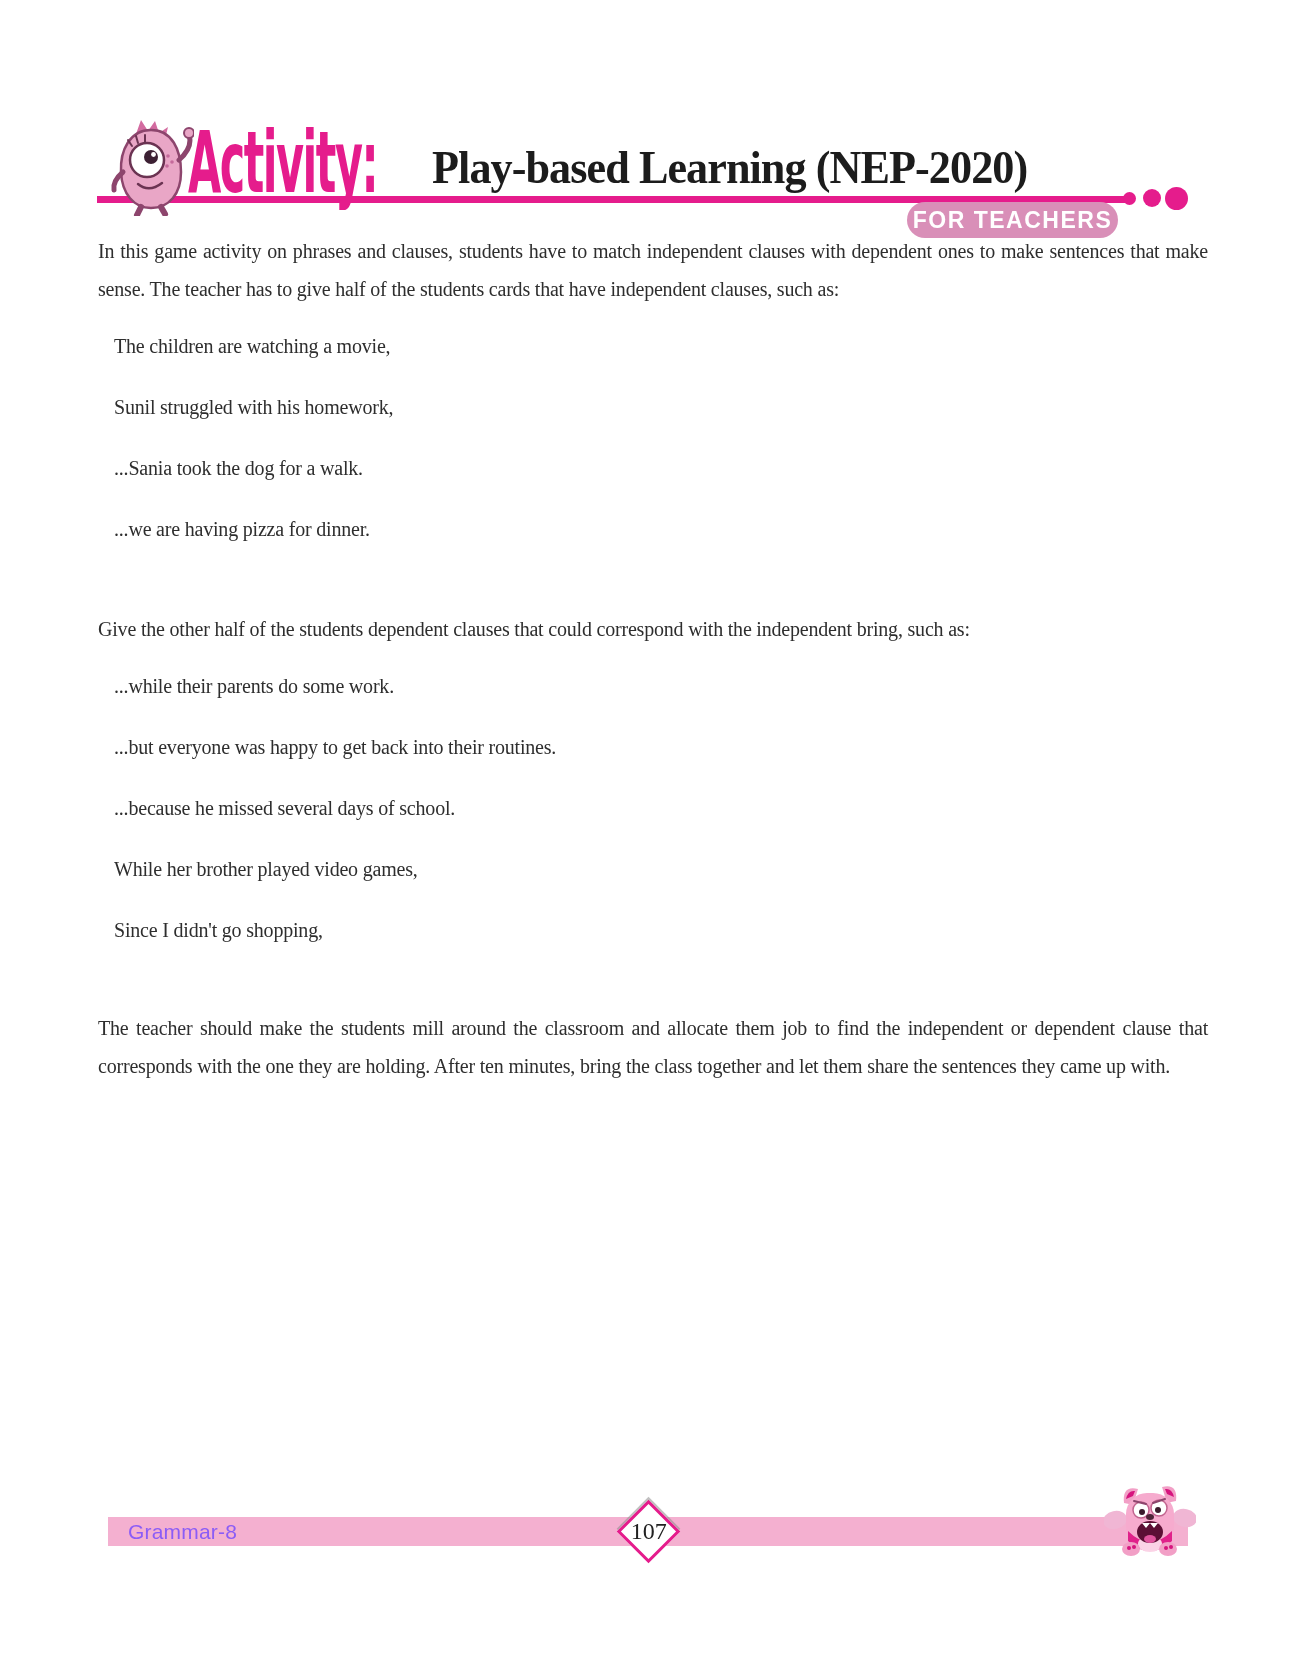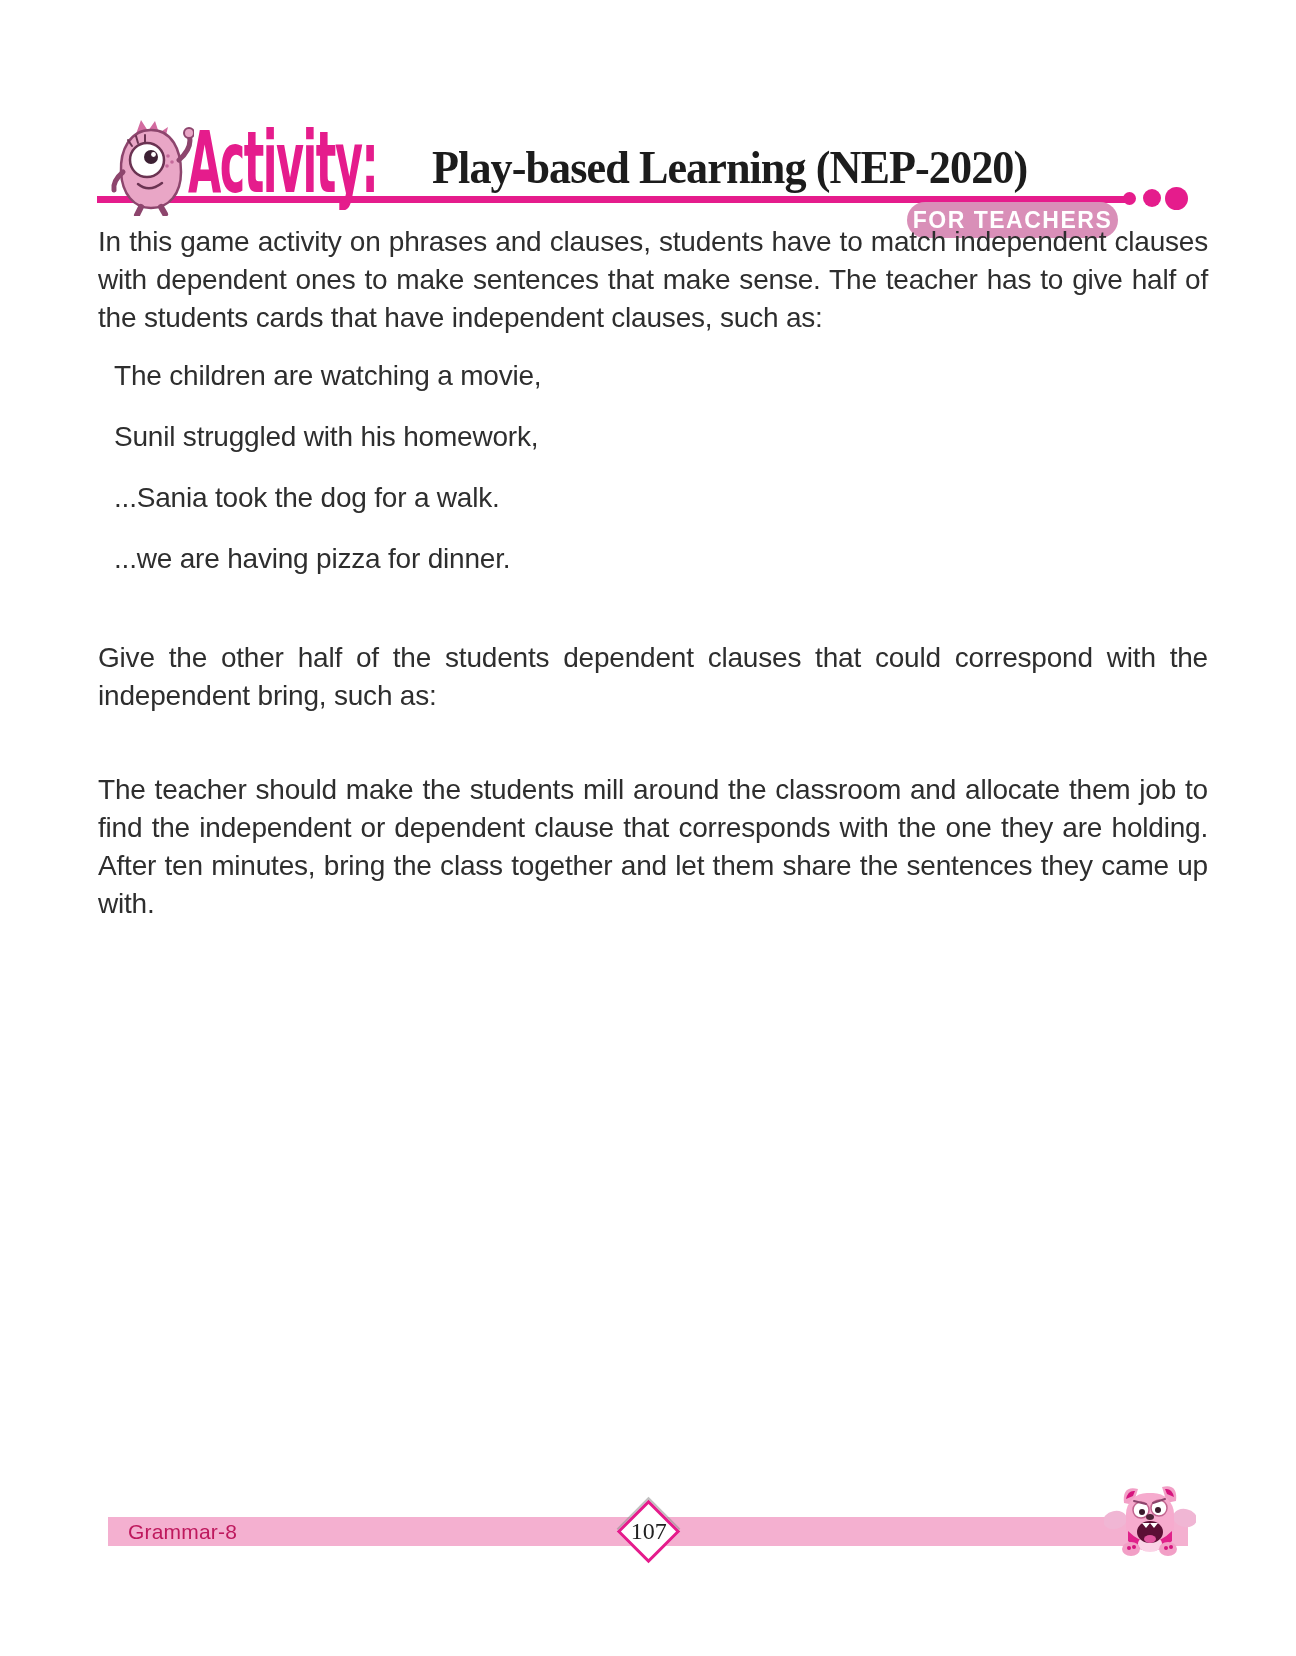--- a/index.html
+++ b/index.html
@@ -47,40 +47,40 @@
   .teachers-badge{
     position:absolute;left:907px;top:202px;width:211px;height:36px;
     background:var(--badge-pink);border-radius:18px;
     color:#ffffff;font-weight:700;font-size:23px;letter-spacing:1.5px;
     display:flex;align-items:center;justify-content:center;
     white-space:nowrap;
   }
 
   
   .content{
-    position:absolute;left:98px;top:223px;width:1110px;
-    color:var(--ink);font-size:28px;letter-spacing:-0.2px;
+    position:absolute;left:98px;top:232px;width:1110px;
+    color:var(--ink);font-size:20px;letter-spacing:-0.2px;font-family:Liberation Serif, serif;
   }
   .para{
     margin:0;line-height:38px;
     text-align:justify;text-align-last:left;
   }
   .clause-list{margin:8px 0 0 0;}
   .clause-list p{margin:16px;line-height:45px;text-align:left;}
   .gap-md{margin-top:58px;}
   .gap-lg{margin-top:56px;}
 
   
   .footer-bar{
     position:absolute;left:108px;top:1517px;width:1080px;height:29px;
     background:var(--bar-pink);
   }
   .footer-book{
     position:absolute;left:128px;top:1517px;height:29px;line-height:29px;
-    font-size:21px;color:#be185d;letter-spacing:0.2px;
+    font-size:21px;color:#8b5cf6;letter-spacing:0.2px;
   }
   .page-diamond{
     position:absolute;left:626px;top:1509px;width:45px;height:45px;
     background:#ffffff;border:3px solid var(--magenta);
     transform:rotate(45deg);
     box-shadow:-2px -2px 0 rgba(140,140,140,0.55);
     display:flex;align-items:center;justify-content:center;
   }
   .page-diamond span{
     transform:rotate(-45deg);
@@ -126,20 +126,27 @@
 
     <div class="clause-list">
       <p>The children are watching a movie,</p>
       <p>Sunil struggled with his homework,</p>
       <p>...Sania took the dog for a walk.</p>
       <p>...we are having pizza for dinner.</p>
     </div>
 
     <p class="para gap-md">Give the other half of the students dependent clauses that could correspond with the independent bring, such as:</p>
 
+    <div class="clause-list">
+      <p>...while their parents do some work.</p>
+      <p>...but everyone was happy to get back into their routines.</p>
+      <p>...because he missed several days of school.</p>
+      <p>While her brother played video games,</p>
+      <p>Since I didn't go shopping,</p>
+    </div>
 
     <p class="para gap-lg">The teacher should make the students mill around the classroom and allocate them job to find the independent or dependent clause that corresponds with the one they are holding. After ten minutes, bring the class together and let them share the sentences they came up with.</p>
   </div>
 
   <div class="footer-bar"></div>
   <div class="footer-book">Grammar-8</div>
   <div class="page-diamond">
     <span>107</span>
   </div>
 

